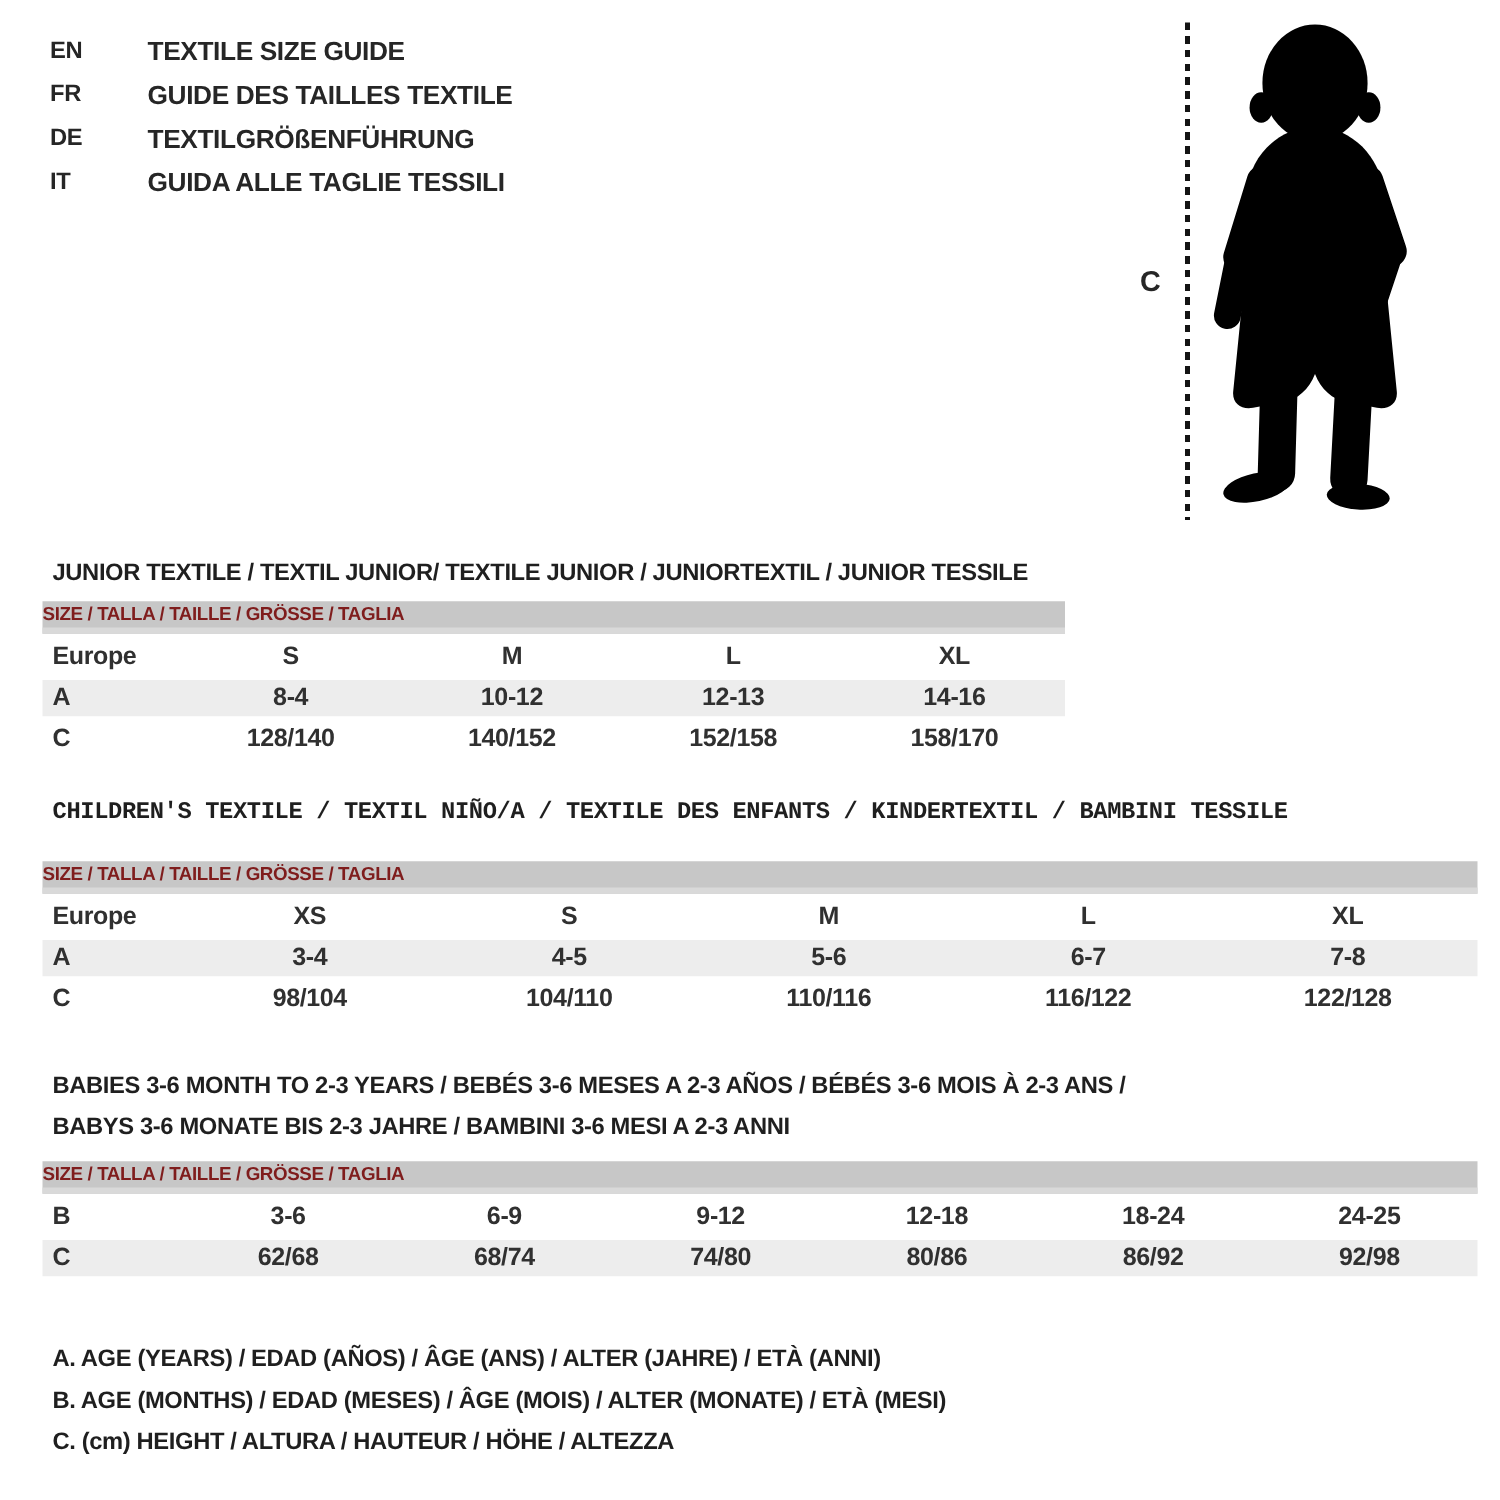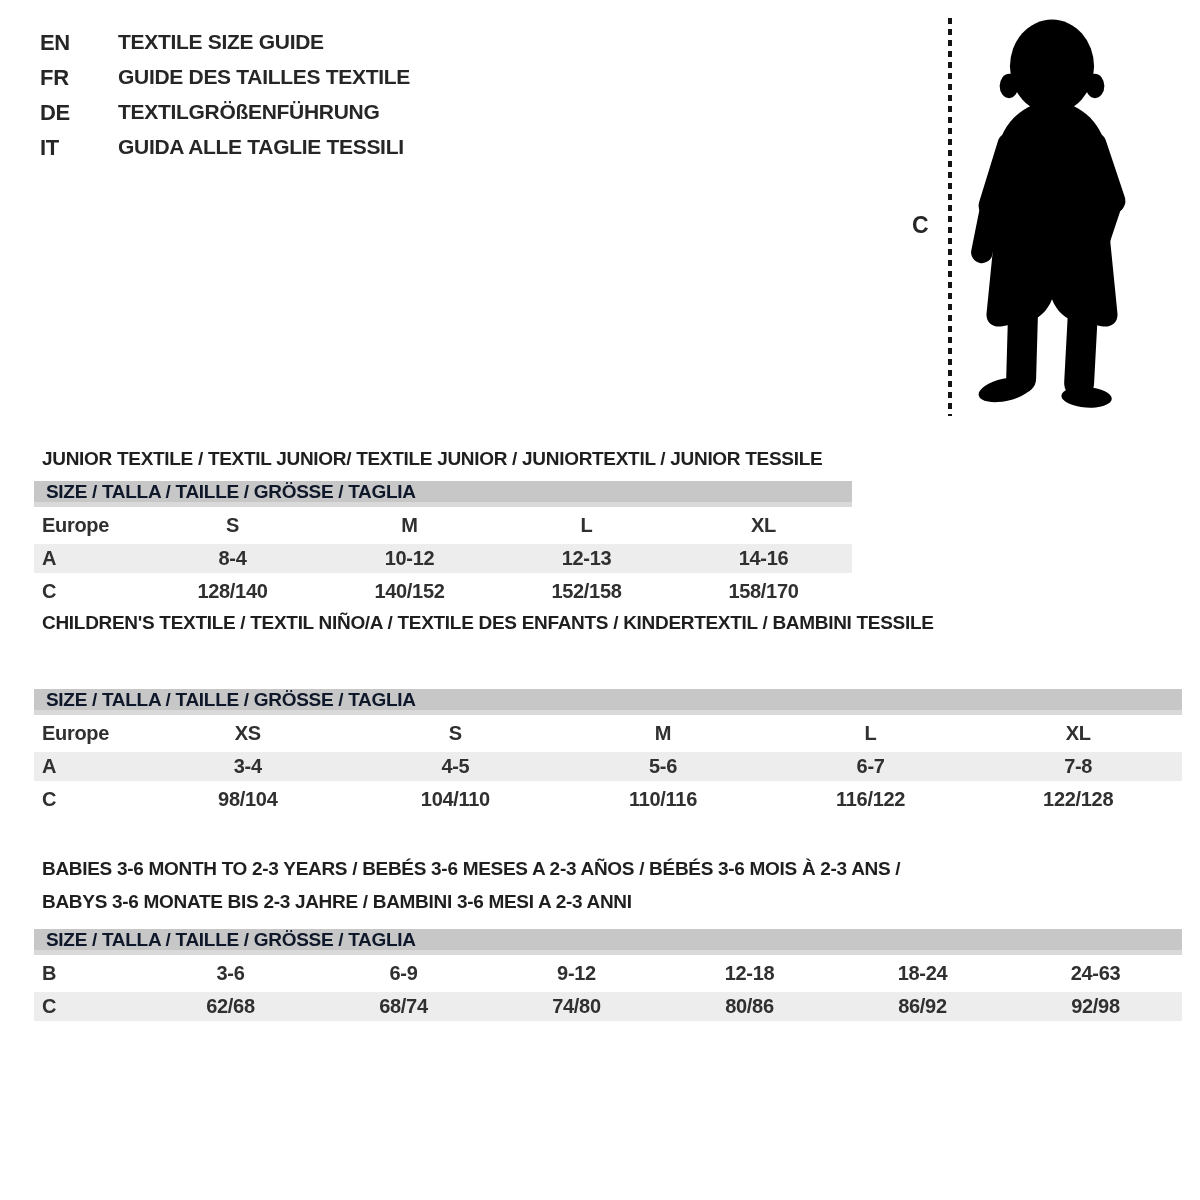--- a/index.html
+++ b/index.html
@@ -11,46 +11,46 @@
     color:#262626;
     overflow:hidden;
     position:relative;
     -webkit-font-smoothing:antialiased;
   }
   .page{position:absolute;left:0;top:0;width:1200px;height:1200px;}
 
   
   .lang-block{position:absolute;left:40px;top:30px;}
   .lang-row{display:flex;height:35px;align-items:flex-start;}
-  .lang-code{width:78px;font-size:22px;letter-spacing:-0.3px;}
+  .lang-code{width:78px;font-size:19px;letter-spacing:-0.3px;}
   .lang-label{font-size:21px;letter-spacing:-0.3px;white-space:nowrap;}
 
   
   .measure-line{
     position:absolute;left:948px;top:18px;width:4px;height:398px;
     background:repeating-linear-gradient(to bottom,#141414 0 6px,transparent 6px 11px);
   }
   .measure-label{position:absolute;left:912px;top:212px;font-size:23px;}
   .toddler{position:absolute;left:962px;top:14px;width:180px;height:402px;}
 
   
   .section-title{position:absolute;left:42px;font-size:19px;letter-spacing:-0.3px;white-space:nowrap;color:#1f1f1f;}
   #junior-title{top:448px;}
-  #children-title{top:612px;}
+  #children-title{top:638px;font-family:Liberation Mono, monospace;}
   #babies-title{top:852px;line-height:33px;}
 
   
   .size-table{position:absolute;left:34px;}
   #junior-table{top:481px;width:818px;}
   #children-table{top:689px;width:1148px;}
   #babies-table{top:929px;width:1148px;}
   .size-header{
     height:26px;background:#c7c7c7;border-bottom:5px solid #d9d9d9;
-    display:flex;align-items:center;padding-left:12px;box-sizing:border-box;
-    font-size:19px;letter-spacing:-0.3px;color:#0f172a;
+    display:flex;align-items:center;padding-left:0;box-sizing:border-box;
+    font-size:15px;letter-spacing:-0.3px;color:#7f1d1d;
   }
   .t-row{display:flex;height:29px;margin-top:4px;align-items:center;font-size:20px;letter-spacing:-0.3px;color:#303030;}
   .t-row.shaded{background:#ededed;}
   .t-label{width:102px;padding-left:8px;flex:none;}
   .t-cell{flex:1;text-align:center;}
 
   
   .legend{position:absolute;left:42px;top:1071px;}
   .legend-line{font-size:19px;letter-spacing:-0.3px;line-height:33px;white-space:nowrap;color:#1f1f1f;}
 </style>
@@ -159,27 +159,32 @@
   </div>
   <div class="size-table" id="babies-table">
     <div class="size-header">SIZE / TALLA / TAILLE / GRÖSSE / TAGLIA</div>
     <div class="t-row">
       <span class="t-label">B</span>
       <span class="t-cell">3-6</span>
       <span class="t-cell">6-9</span>
       <span class="t-cell">9-12</span>
       <span class="t-cell">12-18</span>
       <span class="t-cell">18-24</span>
-      <span class="t-cell">24-63</span>
+      <span class="t-cell">24-25</span>
     </div>
     <div class="t-row shaded">
       <span class="t-label">C</span>
       <span class="t-cell">62/68</span>
       <span class="t-cell">68/74</span>
       <span class="t-cell">74/80</span>
       <span class="t-cell">80/86</span>
       <span class="t-cell">86/92</span>
       <span class="t-cell">92/98</span>
     </div>
   </div>
 
+  <div class="legend">
+    <div class="legend-line">A. AGE (YEARS) / EDAD (AÑOS) / ÂGE (ANS) / ALTER (JAHRE) / ETÀ (ANNI)</div>
+    <div class="legend-line">B. AGE (MONTHS) / EDAD (MESES) / ÂGE (MOIS) / ALTER (MONATE) / ETÀ (MESI)</div>
+    <div class="legend-line">C. (cm) HEIGHT / ALTURA / HAUTEUR / HÖHE / ALTEZZA</div>
+  </div>
 
 </div>
 
 </body></html>

